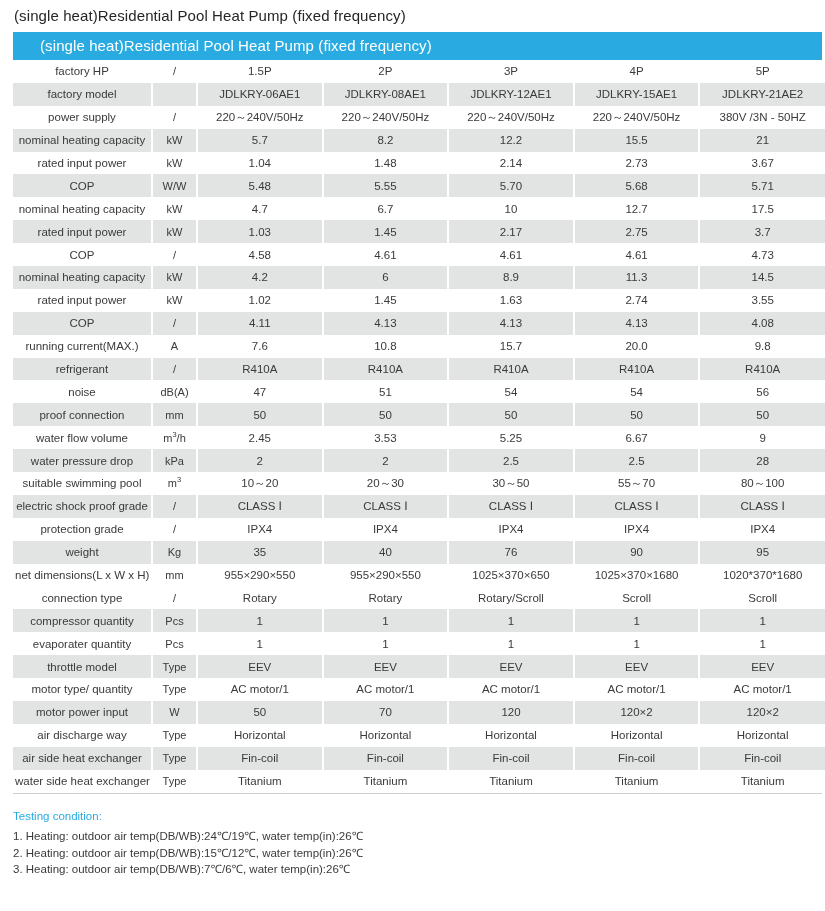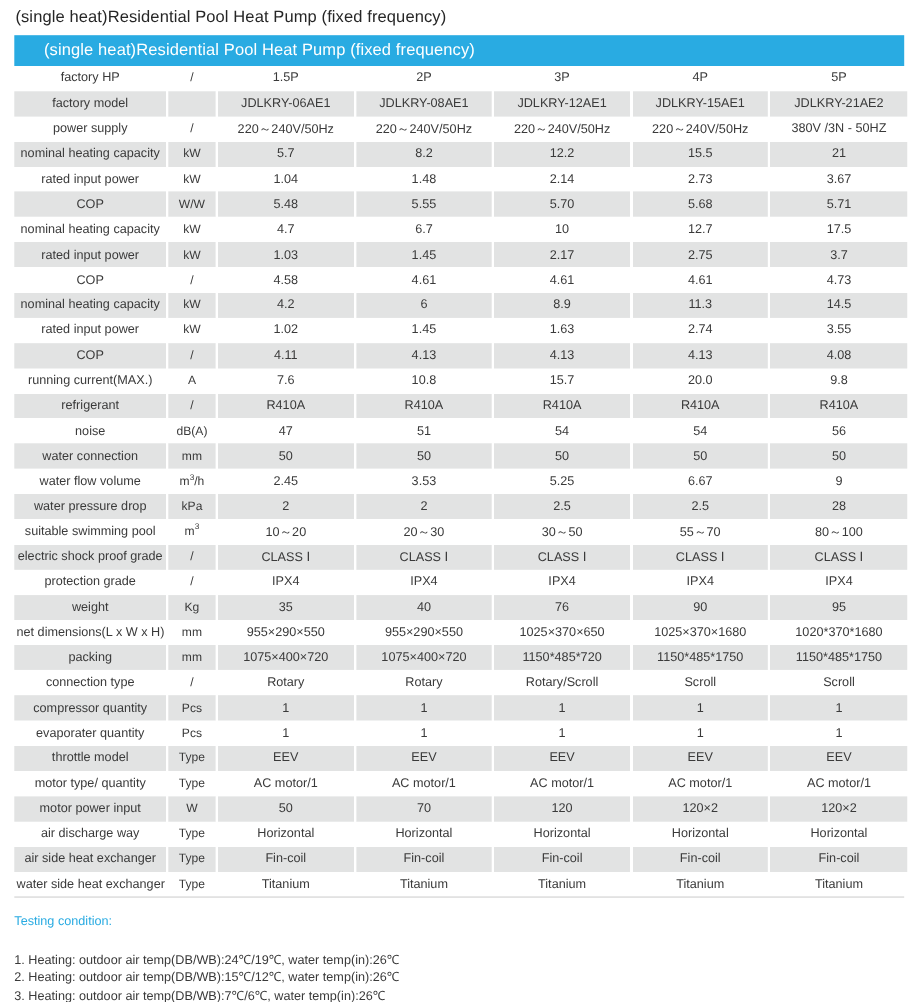--- a/index.html
+++ b/index.html
@@ -90,21 +90,21 @@
   }
 
   
   .notes {
     padding: 14px 0 0 13px;
     font-size: 11.5px;
     line-height: 16.5px;
   }
   .notes-title {
     color: #29abe2;
-    margin-bottom: 18px;
+    margin-bottom: 4px;
   }
   .note-line {
     color: #3a3a3a;
     white-space: nowrap;
   }
 </style>
 </head>
 <body>
 
 <div id="page">
@@ -255,21 +255,21 @@
         <tr class="plain">
           <td class="label">noise</td>
           <td class="unit">dB(A)</td>
           <td class="value">47</td>
           <td class="value">51</td>
           <td class="value">54</td>
           <td class="value">54</td>
           <td class="value">56</td>
         </tr>
         <tr class="shade">
-          <td class="label">water connection</td>
+          <td class="label">proof connection</td>
           <td class="unit">mm</td>
           <td class="value">50</td>
           <td class="value">50</td>
           <td class="value">50</td>
           <td class="value">50</td>
           <td class="value">50</td>
         </tr>
         <tr class="plain">
           <td class="label">water flow volume</td>
           <td class="unit">m<sup>3</sup>/h</td>
@@ -325,29 +325,20 @@
           <td class="value">95</td>
         </tr>
         <tr class="plain">
           <td class="label">net dimensions(L x W x H)</td>
           <td class="unit">mm</td>
           <td class="value">955×290×550</td>
           <td class="value">955×290×550</td>
           <td class="value">1025×370×650</td>
           <td class="value">1025×370×1680</td>
           <td class="value">1020*370*1680</td>
-        </tr>
-        <tr class="shade">
-          <td class="label">packing</td>
-          <td class="unit">mm</td>
-          <td class="value">1075×400×720</td>
-          <td class="value">1075×400×720</td>
-          <td class="value">1150*485*720</td>
-          <td class="value">1150*485*1750</td>
-          <td class="value">1150*485*1750</td>
         </tr>
         <tr class="plain">
           <td class="label">connection type</td>
           <td class="unit">/</td>
           <td class="value">Rotary</td>
           <td class="value">Rotary</td>
           <td class="value">Rotary/Scroll</td>
           <td class="value">Scroll</td>
           <td class="value">Scroll</td>
         </tr>

